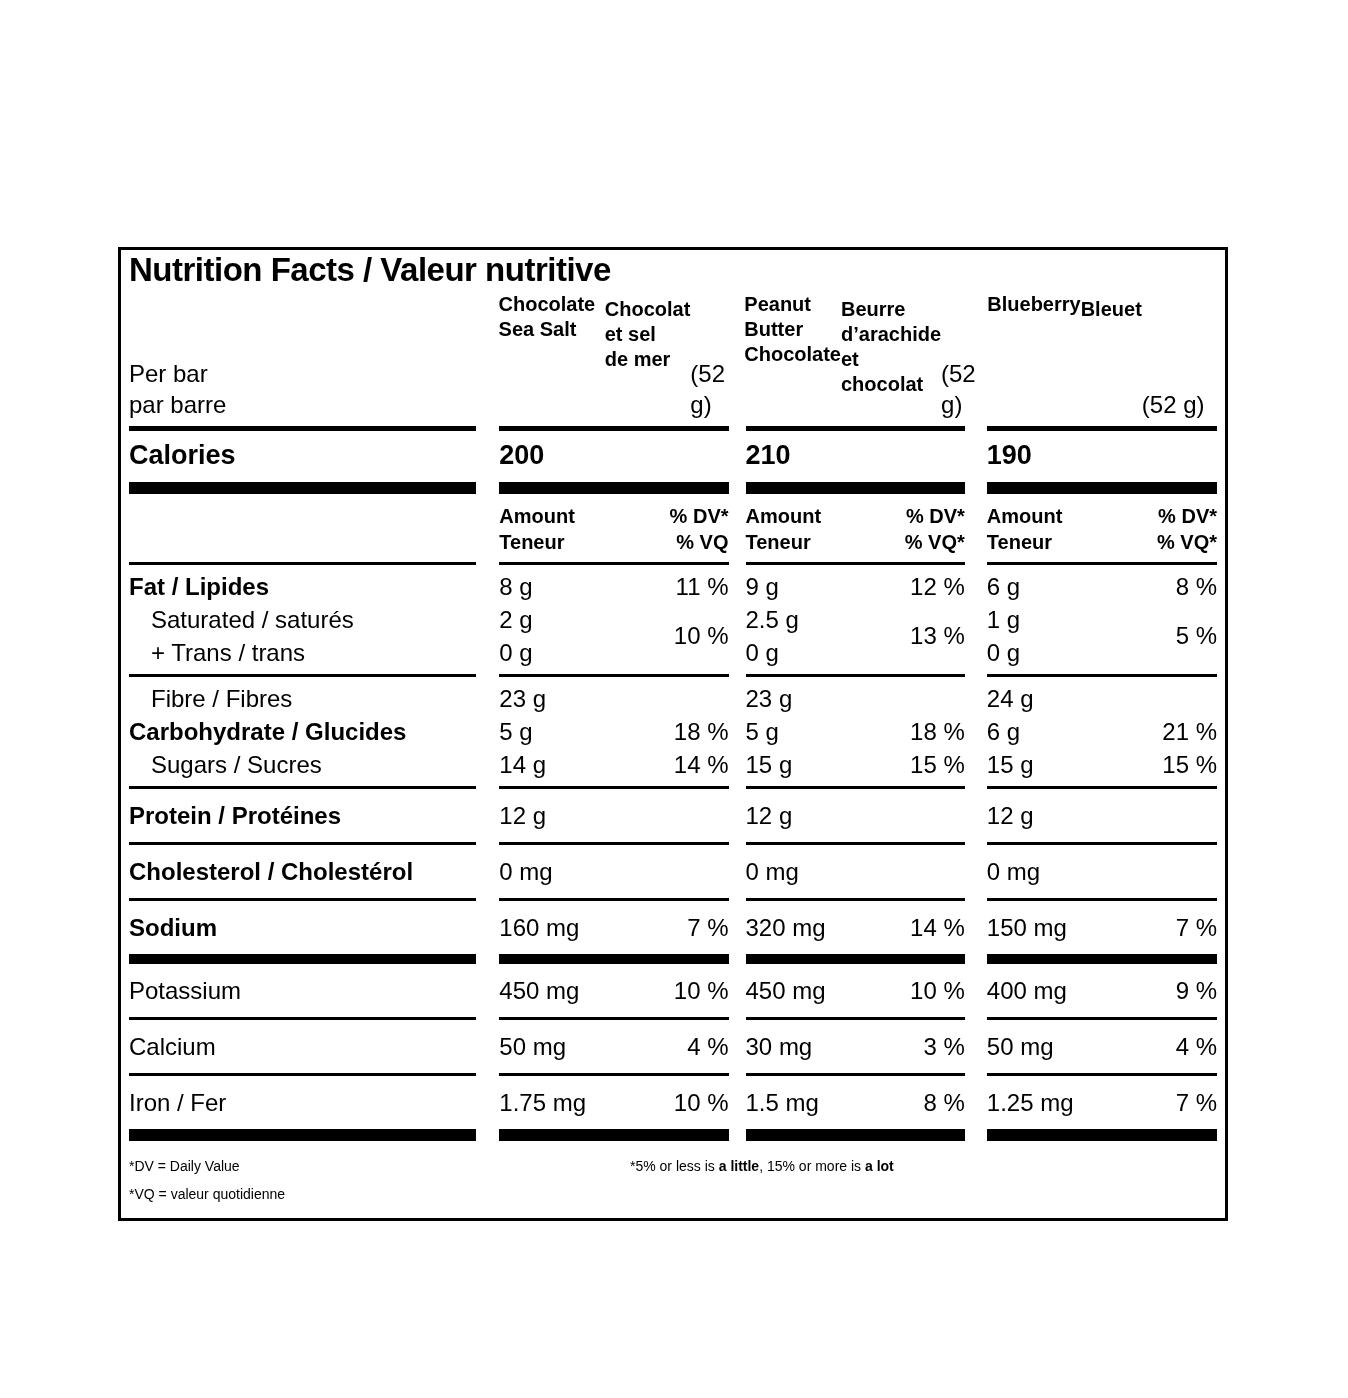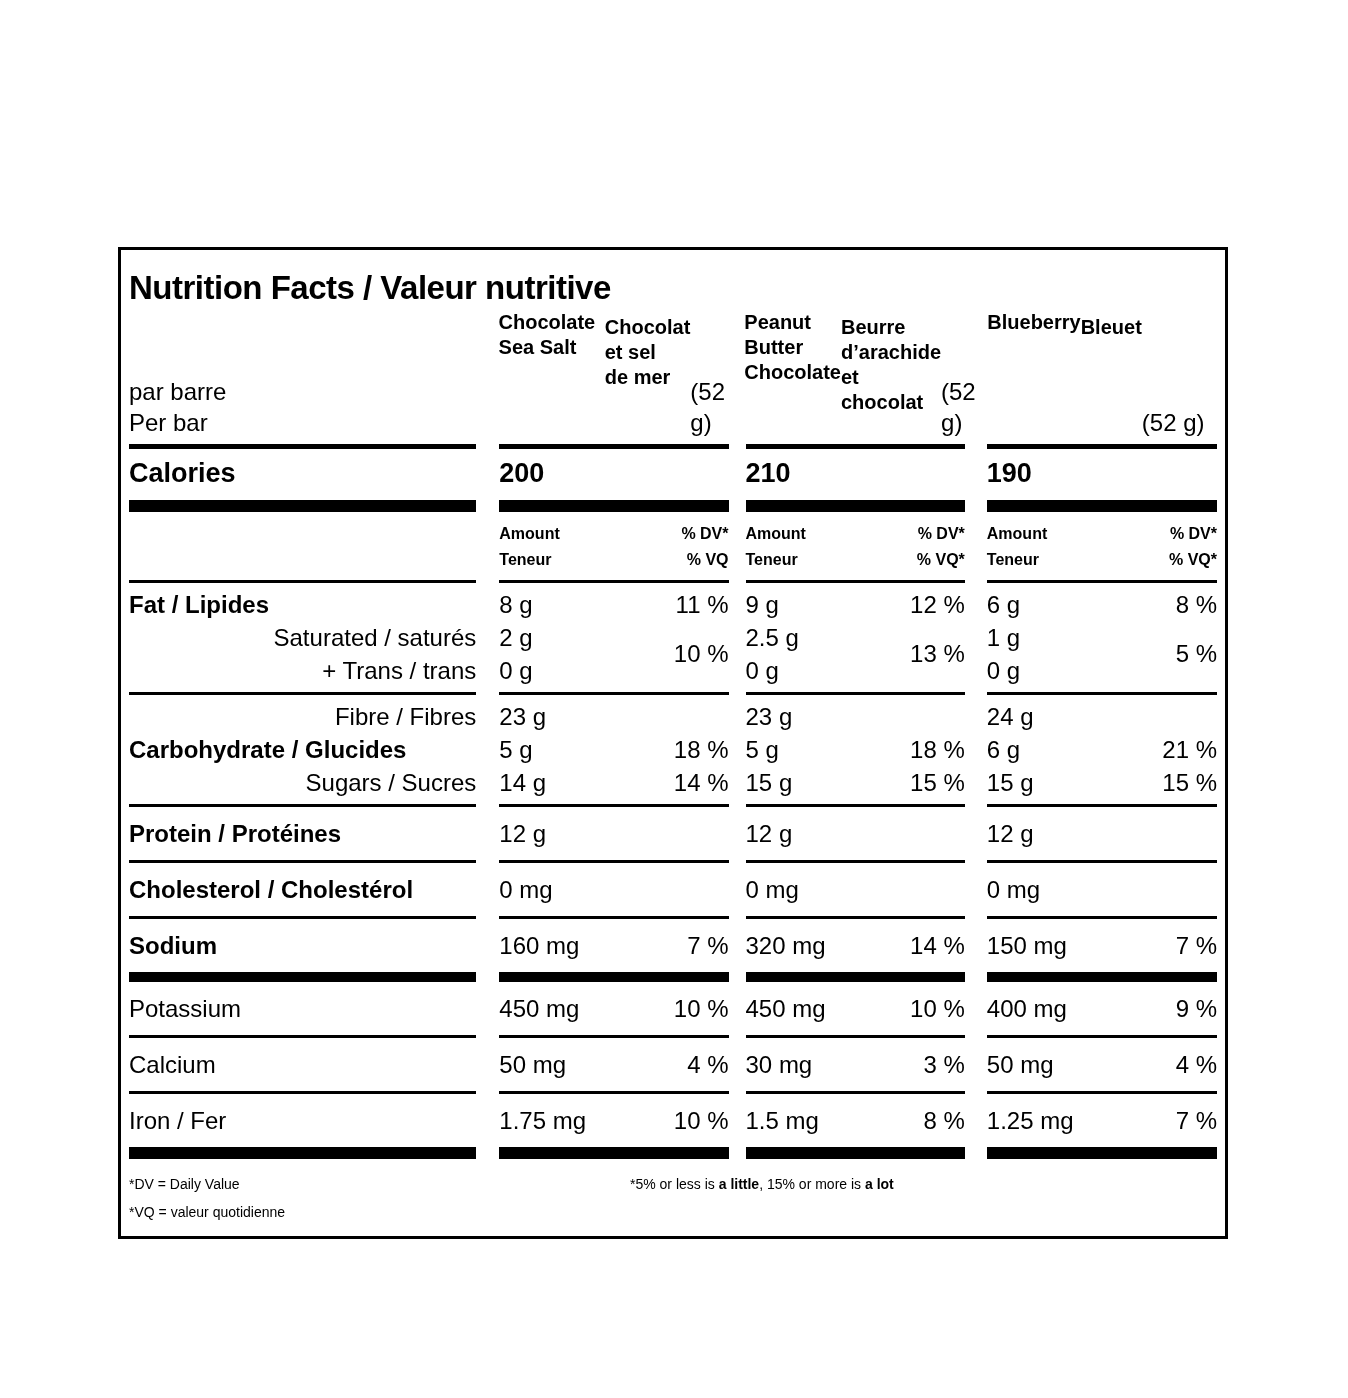--- a/index.html
+++ b/index.html
@@ -1,21 +1,21 @@
 <!DOCTYPE html>
 <html><head>
 <meta charset="utf-8">
 <style>
   * { margin:0; padding:0; box-sizing:border-box; }
   html,body { width:1348px; height:1398px; background:#ffffff; overflow:hidden; }
   body { font-family:"Liberation Sans", sans-serif; color:#000; }
 
   .nf-label {
     position:absolute; left:118px; top:247px; width:1110px; min-height:874px;
-    border:3px solid #000; background:#fff; padding:18px 8px 10px 8px;
+    border:3px solid #000; background:#fff; padding:0 8px 10px 8px;
   }
 
   .pre { white-space:pre-line; }
   .b { font-weight:bold; }
 
   .nf-title { font-size:33px; font-weight:bold; line-height:40px; letter-spacing:-0.5px; margin-bottom:2px; }
 
   
   .row { display:flex; }
   .c-name { width:350px; margin-right:23px; }
@@ -35,24 +35,24 @@
   .hdr-flavor { display:flex; flex-direction:row; }
   .flavor-en { font-size:20px; font-weight:bold; line-height:25px; }
   .flavor-fr { font-size:20px; font-weight:bold; line-height:25px; margin-top:5px; }
   .hdr-size { margin-top:auto; text-align:left; font-size:24px; line-height:31px; }
 
   
   .cal-row { padding:4px 0 6px 0; font-size:27px; font-weight:bold; line-height:32px; }
 
   
   .ah-row { padding:4px 0 2px 0; }
-  .ah-cell { display:flex; justify-content:space-between; font-size:16px; font-weight:bold; line-height:26px; }
+  .ah-cell { display:flex; justify-content:space-between; font-size:20px; font-weight:bold; line-height:26px; }
   .ah-dv { text-align:right; }
   .nl { font-size:24px; line-height:33px; }
-  .indent { padding-left:22px;text-align:right; }
+  .indent { padding-left:22px; }
   .vline { display:flex; justify-content:space-between; font-size:24px; line-height:33px; }
   .single { padding:5px 0; }
 
   
   .fat-cell { display:flex; justify-content:space-between; }
   .fat-amts { font-size:24px; line-height:33px; }
   .fat-dvs { display:flex; flex-direction:column; align-items:flex-end; }
   .fat-dv1 { font-size:24px; line-height:33px; height:33px; }
   .fat-dv2 { height:66px; display:flex; align-items:center; font-size:24px; }
 
@@ -63,22 +63,22 @@
 </style>
 </head>
 <body>
 
 <div class="nf-label">
 
   <div class="nf-title">Nutrition Facts / Valeur nutritive</div>
 
   <div class="row hdr-row">
     <div class="c-name hdr-name">
+      <div>Per bar</div>
       <div>par barre</div>
-      <div>Per bar</div>
     </div>
     <div class="c-f1 hdr-flavor">
       <div class="flavor-en pre">Chocolate Sea Salt</div>
       <div class="flavor-fr pre">Chocolat et sel
 de mer</div>
       <div class="hdr-size">(52 g)</div>
     </div>
     <div class="c-f2 hdr-flavor">
       <div class="flavor-en pre">Peanut Butter
 Chocolate</div>

